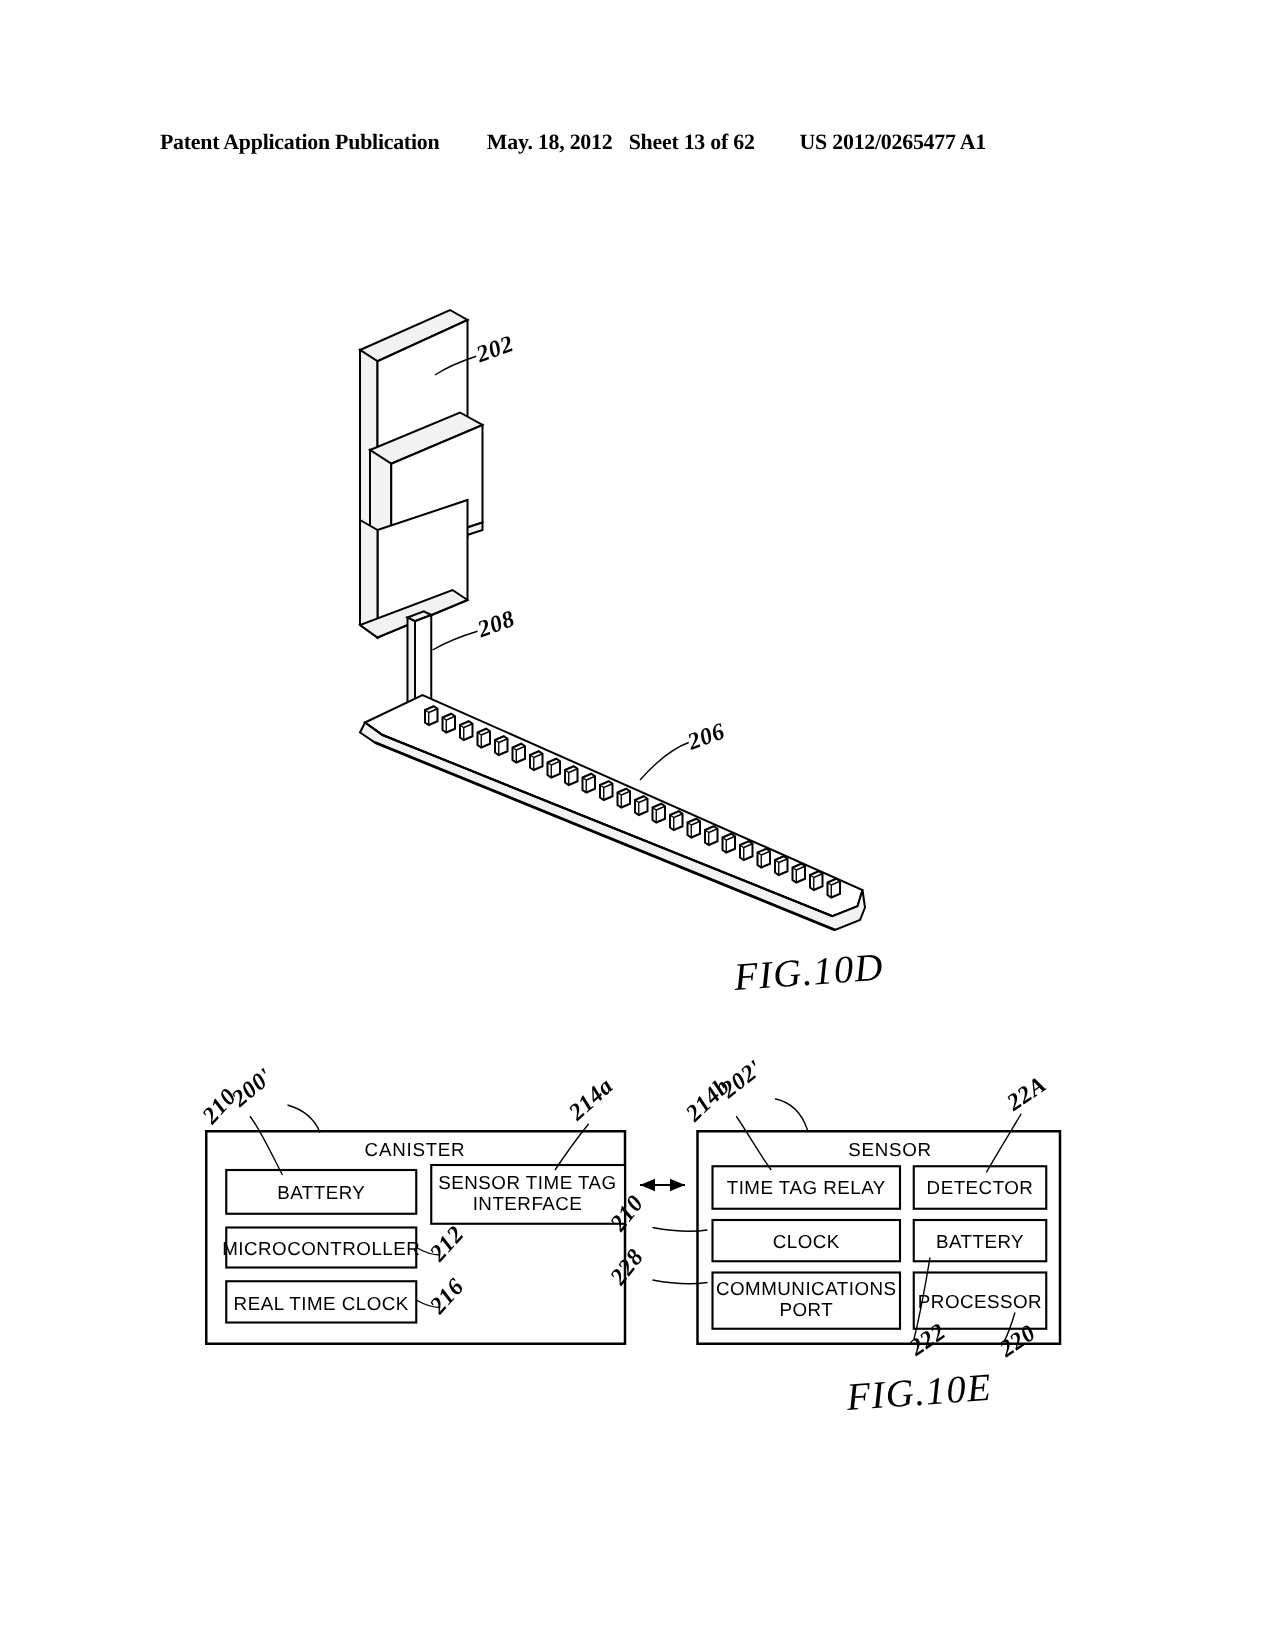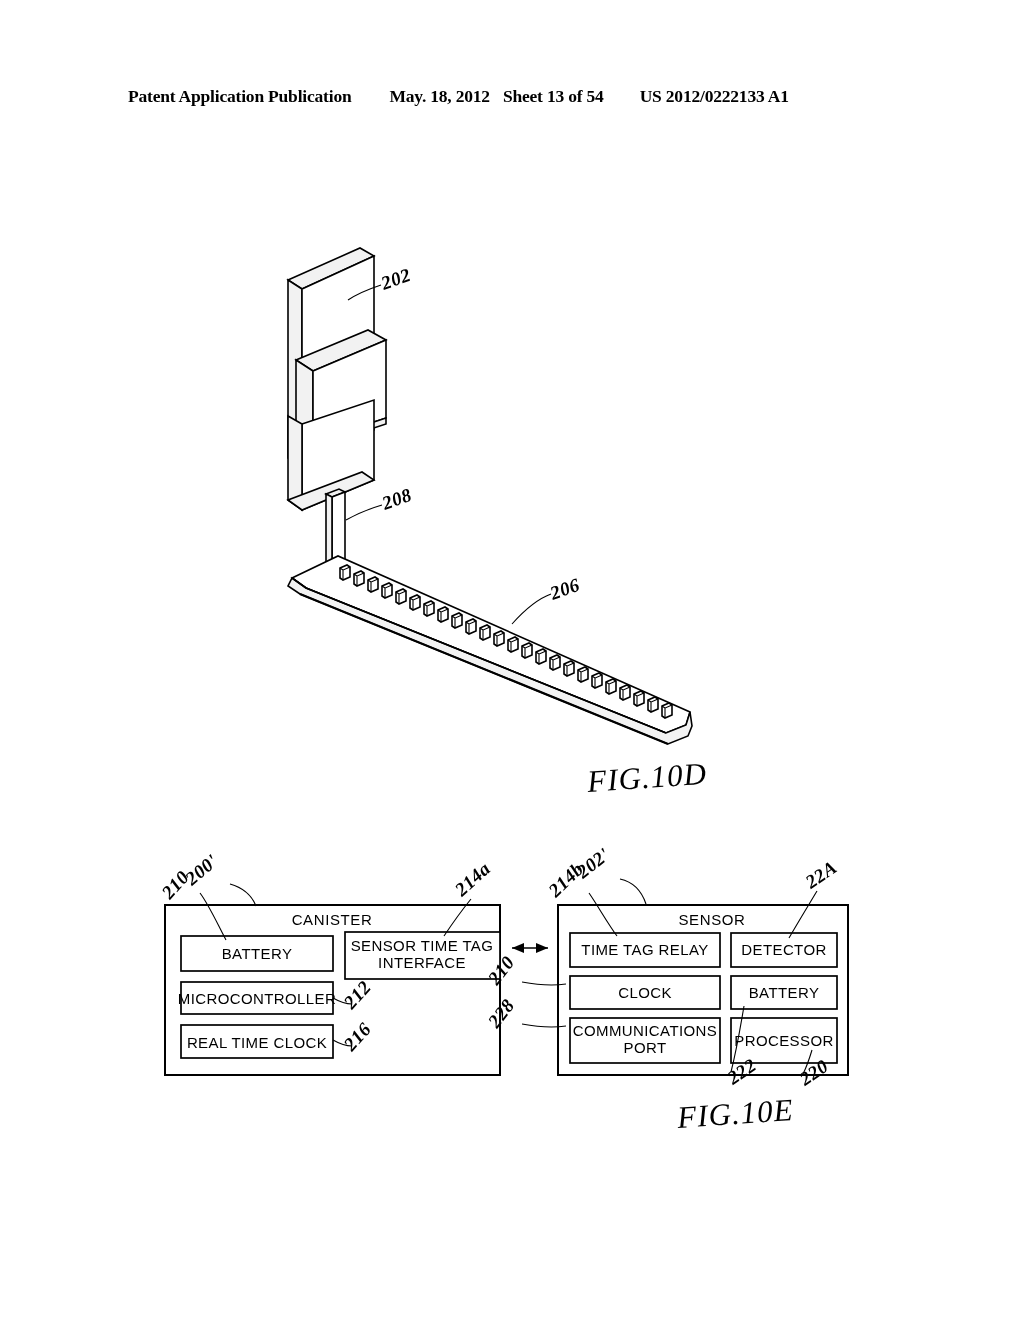--- a/index.html
+++ b/index.html
@@ -14,21 +14,21 @@
     position: relative;
     font-family: "Liberation Serif", serif;
     color: #000;
     overflow: hidden;
   }
 
   
   .page-header {
     position: absolute;
     left: 128px;
-    top: 86px;
+    top: 103px;
     width: 780px;
     display: flex;
     align-items: baseline;
     font-family: "Liberation Serif", serif;
     font-weight: bold;
     font-size: 17.5px;
     letter-spacing: -0.2px;
     white-space: nowrap;
   }
   .hdr-pub   { }
@@ -85,22 +85,22 @@
   .face-sh { fill: #f2f2f2; stroke: #000; stroke-width: 1.6; }
   .box  { fill: #ffffff; stroke: #000; stroke-width: 2.0; }
   .boxi { fill: #ffffff; stroke: #000; stroke-width: 1.7; }
 </style>
 </head>
 <body>
 
 <div class="page-header">
   <span class="hdr-pub">Patent Application Publication</span>
   <span class="hdr-date">May. 18, 2012</span>
-  <span class="hdr-sheet">Sheet 13 of 54</span>
-  <span class="hdr-num">US 2012/0222133 A1</span>
+  <span class="hdr-sheet">Sheet 13 of 62</span>
+  <span class="hdr-num">US 2012/0265477 A1</span>
 </div>
 
 <svg class="fig-svg" viewBox="0 0 1024 1320">
 
   <g>
 
     <polygon class="face-sh" points="288,280 360,248 374,256 302,289"></polygon>
 
     <polygon class="face-sh" points="288,280 302,289 302,468 288,458"></polygon>
 

